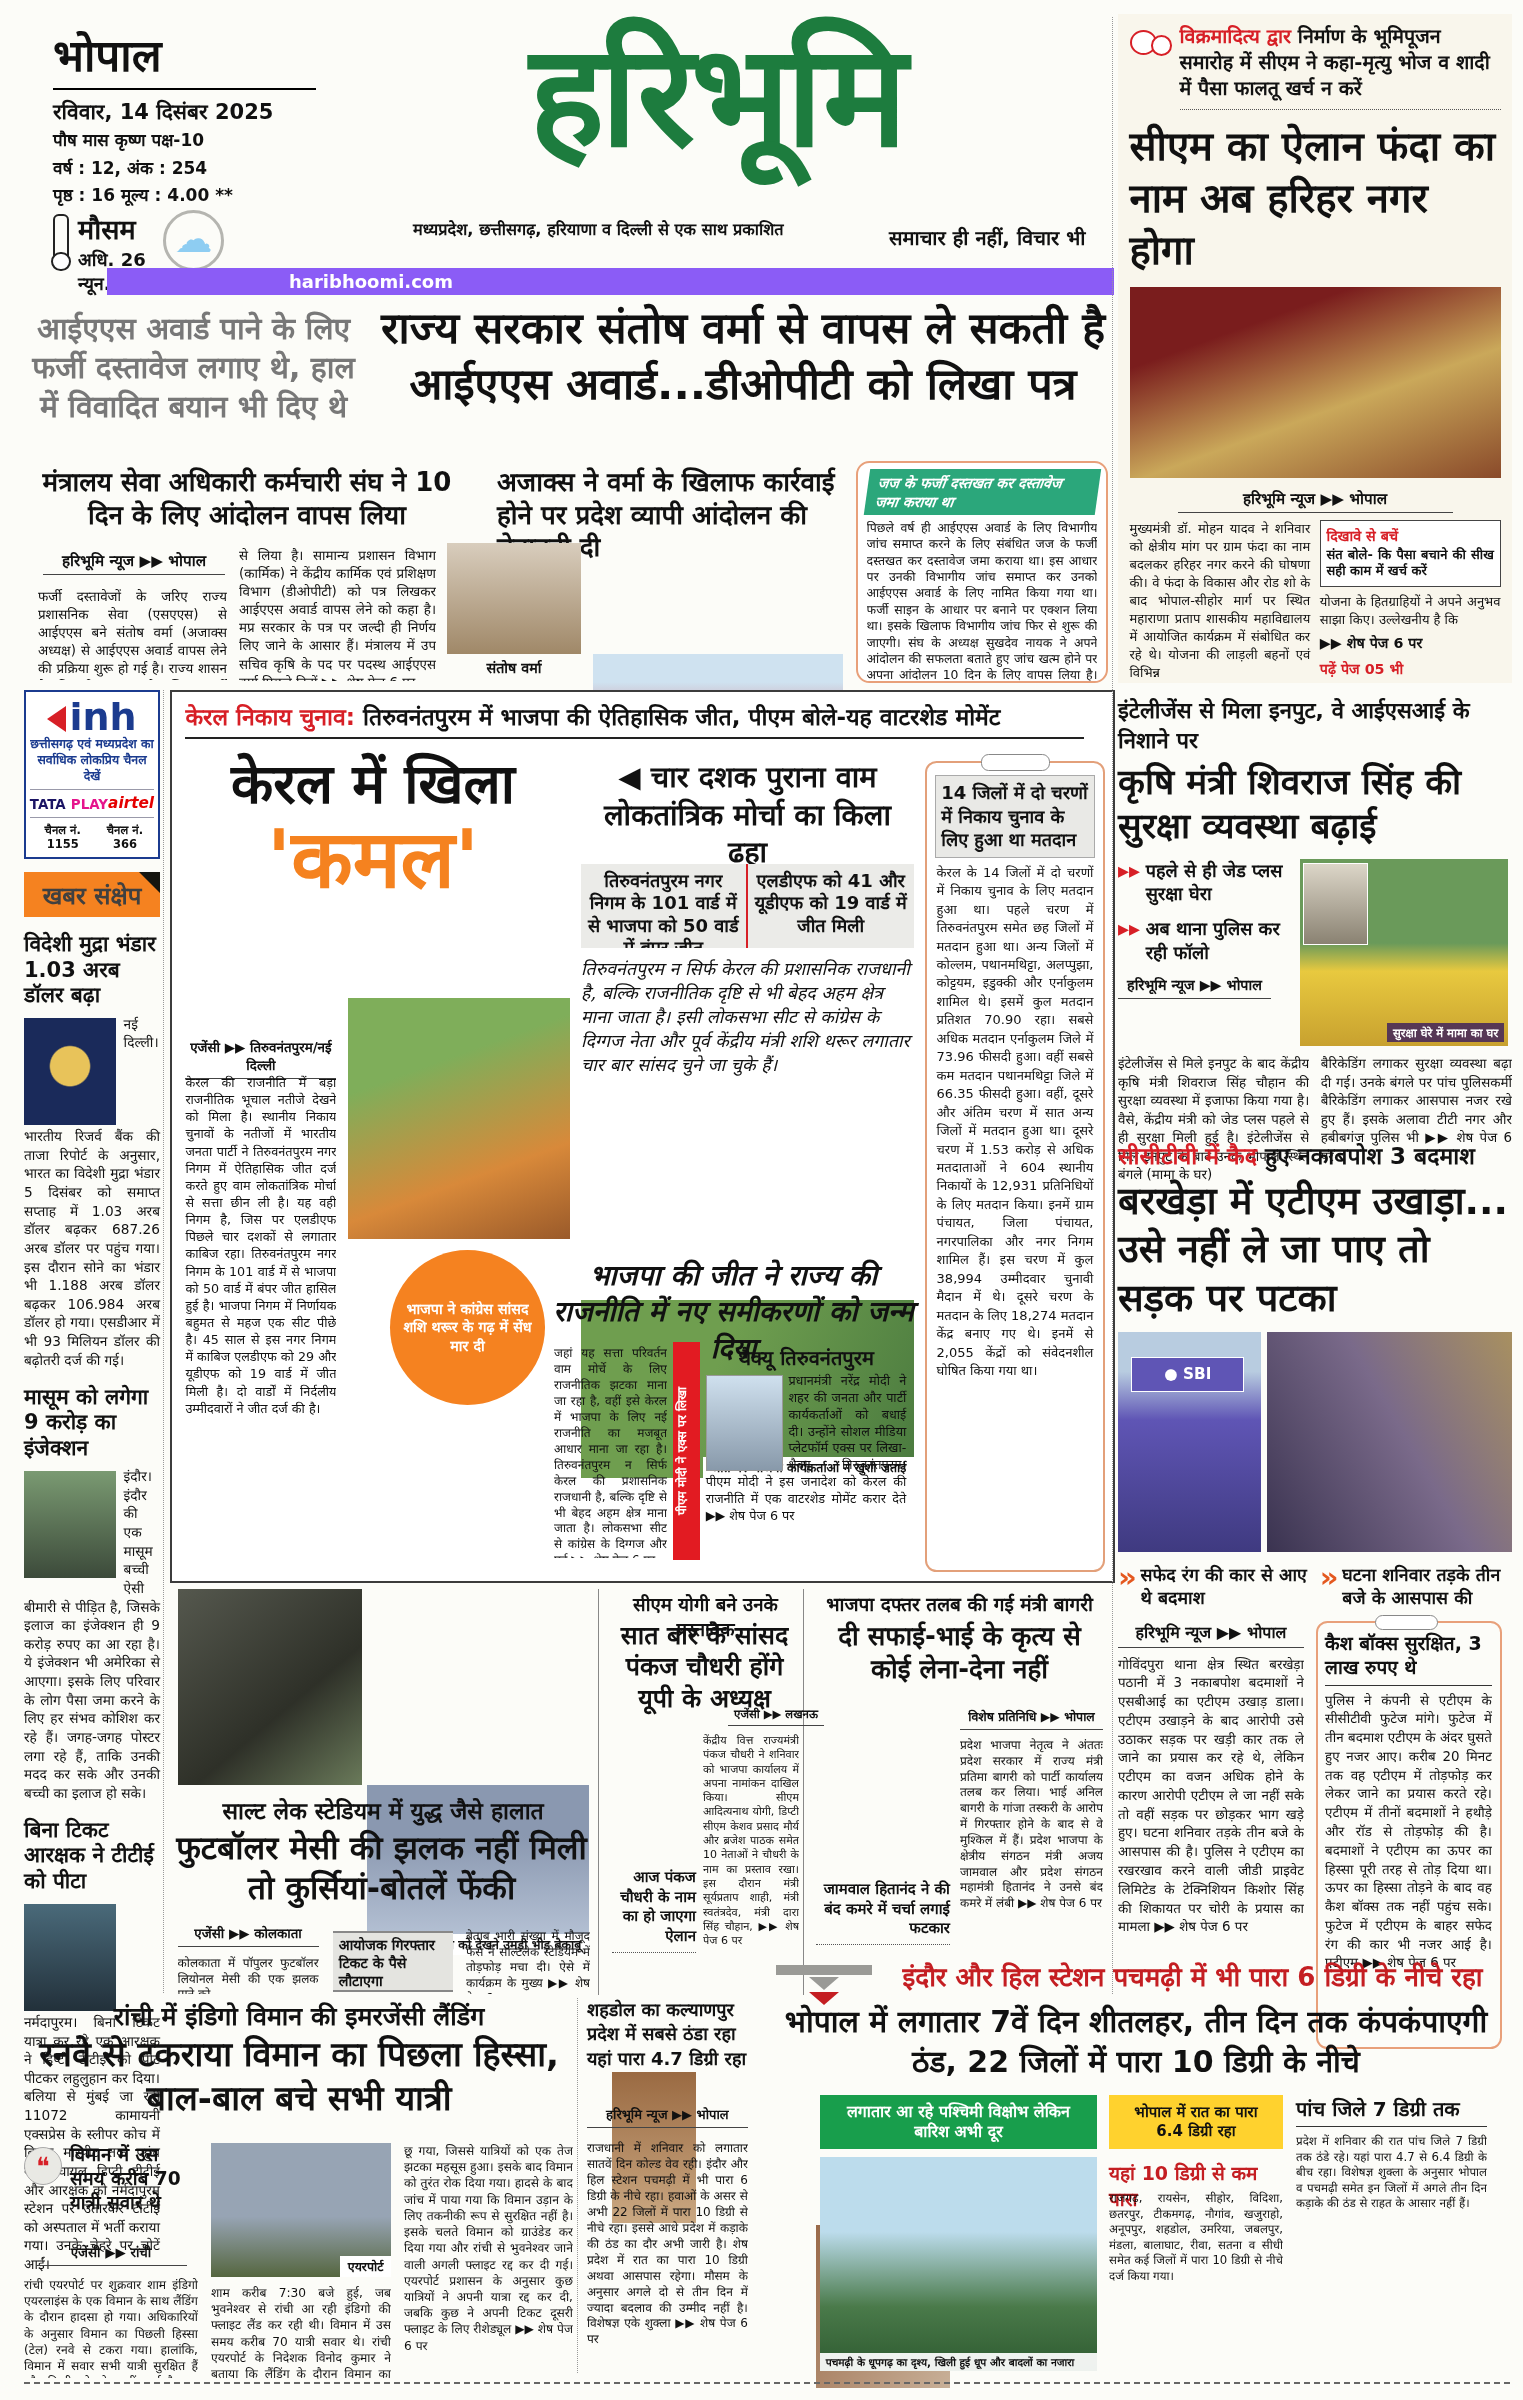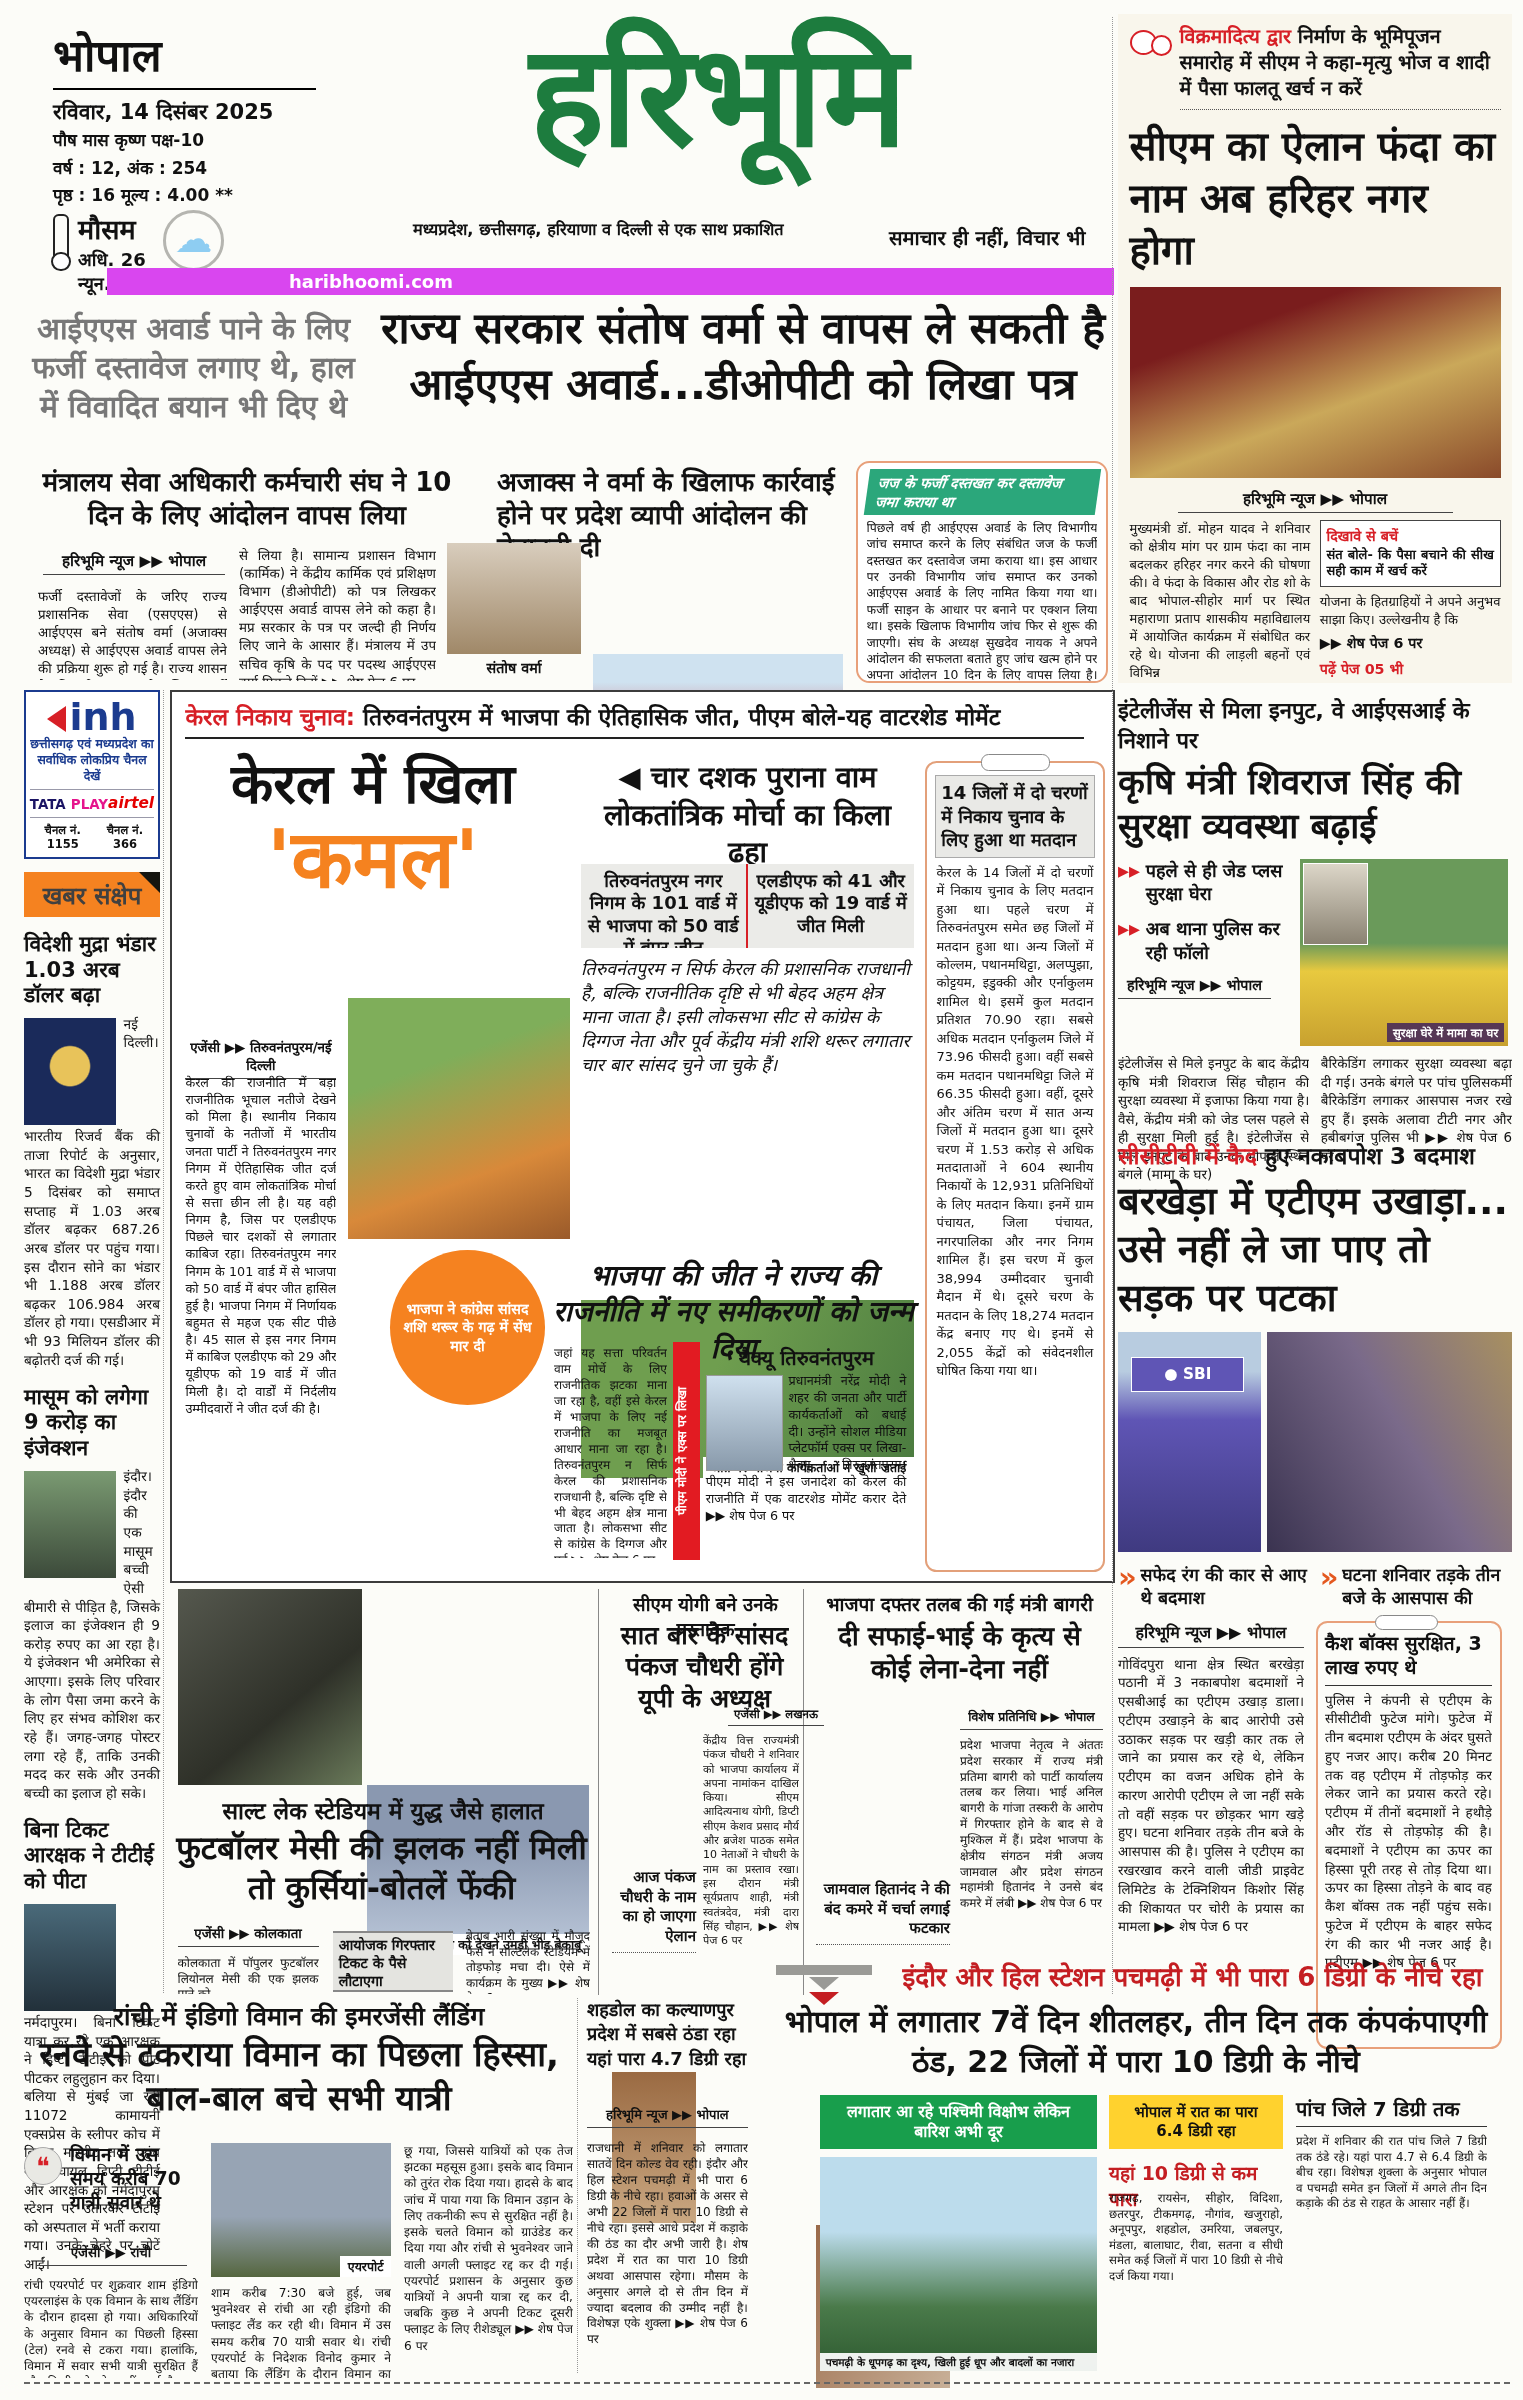--- a/index.html
+++ b/index.html
@@ -17,21 +17,21 @@
   .mh-city .sm{font-size:17px;font-weight:bold;line-height:1.4;margin-top:3.8px;}
   .mh-weather{left:53px;top:210px;width:287px;display:flex;align-items:flex-start;gap:9.6px;}
   .thermo{width:11.5px;height:44px;border:2.4px solid #222;border-radius:5.7px;position:relative;margin-top:3.8px;}
   .thermo:after{content:"";position:absolute;left:-3.8px;bottom:-11.5px;width:15.3px;height:15.3px;border:2.4px solid #222;border-radius:50%;background:#fff;}
   .mh-weather .wt{font-size:27px;font-weight:900;}
   .mh-weather .wr{font-size:18px;font-weight:bold;display:flex;gap:17px;}
   .cloudwrap{width:55px;height:55px;border:3.8px solid #b5b5b0;border-radius:50%;text-align:center;line-height:52px;font-size:38px;color:#8ecdf2;margin-left:7.6px;}
   .mh-logo{left:401px;top:11.5px;width:631px;text-align:center;font-size:141px;line-height:1.2;font-weight:900;color:#1d7c3e;letter-spacing:-3.8px;}
   .mh-pub{left:413px;top:218px;width:373px;font-size:16.3px;font-weight:bold;}
   .mh-tag{left:889px;top:224px;width:229px;font-size:20px;font-weight:bold;}
-  .mh-redbar{left:107px;top:268px;width:1007px;height:27px;background:#d946ef;color:#fff;
+  .mh-redbar{left:107px;top:268px;width:1007px;height:27px;background:#8b5cf6;color:#fff;
              font-size:18px;font-weight:bold;line-height:27px;padding-left:182px;box-sizing:border-box;}
   
   .gray-h{left:31px;top:309px;width:325px;font-size:30px;font-weight:bold;color:#787878;text-align:center;line-height:1.3;}
   .main-h{left:371px;top:301px;width:744px;font-size:43px;font-weight:900;text-align:center;line-height:1.3;}
   .sub-l{left:27px;top:466px;width:440px;font-size:26px;font-weight:bold;text-align:center;line-height:1.25;}
   .sub-r{left:497px;top:466px;width:358px;font-size:26px;font-weight:bold;line-height:1.25;}
   .ias-byl{left:43px;top:550px;width:182px;font-size:15.3px;}
   .ias-c1{left:38px;top:588px;width:189px;height:92px;font-size:13.4px;line-height:1.35;}
   .ias-c2{left:239px;top:547px;width:197px;height:134px;font-size:13.4px;line-height:1.35;}
   .ph-verma{left:447px;top:543px;width:134px;height:111px;background:linear-gradient(#d8cdbd,#a08868);}

